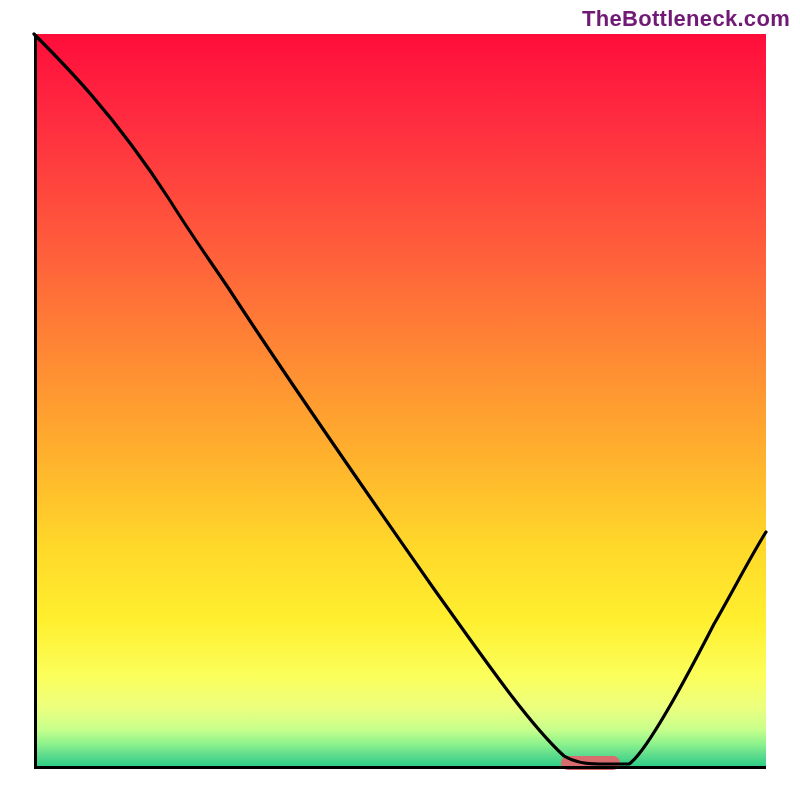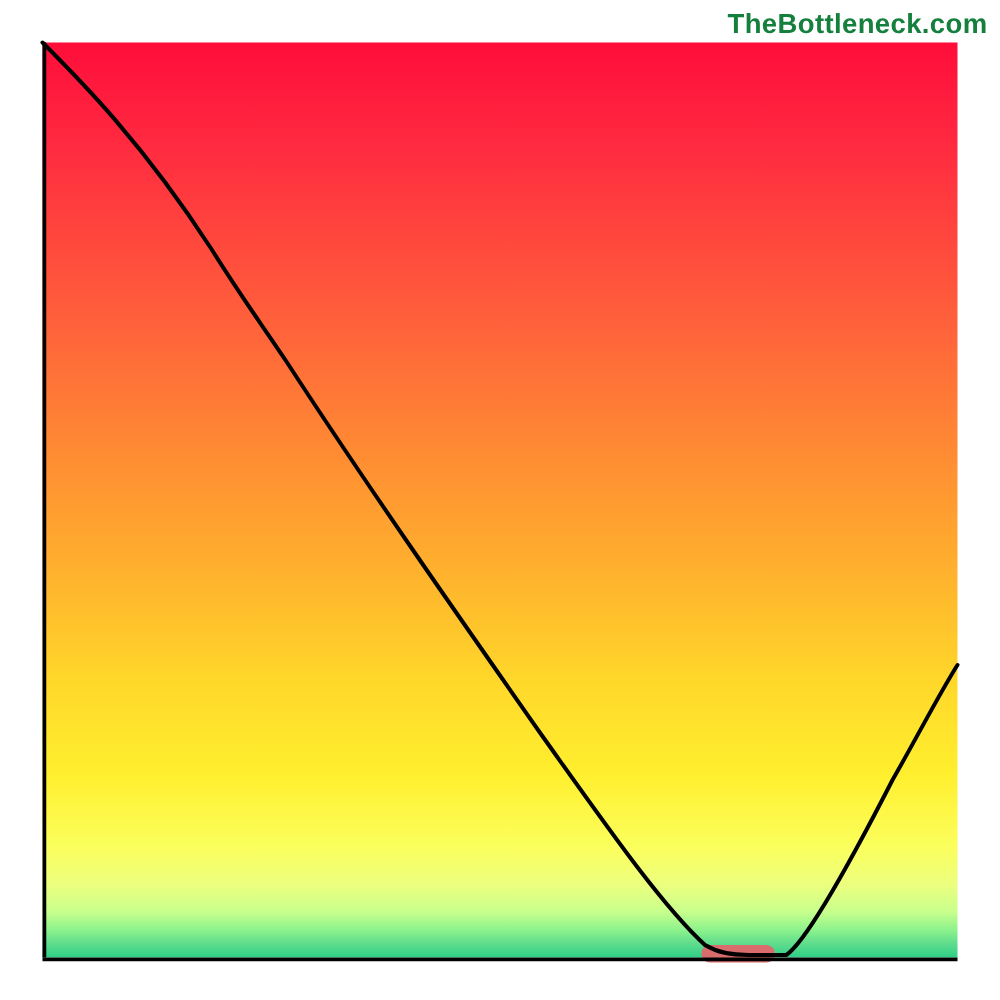--- a/index.html
+++ b/index.html
@@ -63,21 +63,21 @@
     width: 732px;
     height: 732px;
     overflow: visible;
   }
   .watermark {
     position: absolute;
     top: 6px;
     right: 10px;
     font-size: 22px;
     font-weight: 600;
-    color: #15803d;
+    color: #701a75;
     letter-spacing: 0.3px;
   }
   .marker {
     position: absolute;
     height: 14px;
     border-radius: 7px;
     background: #d96c6c;
   }
 </style>
 </head>

